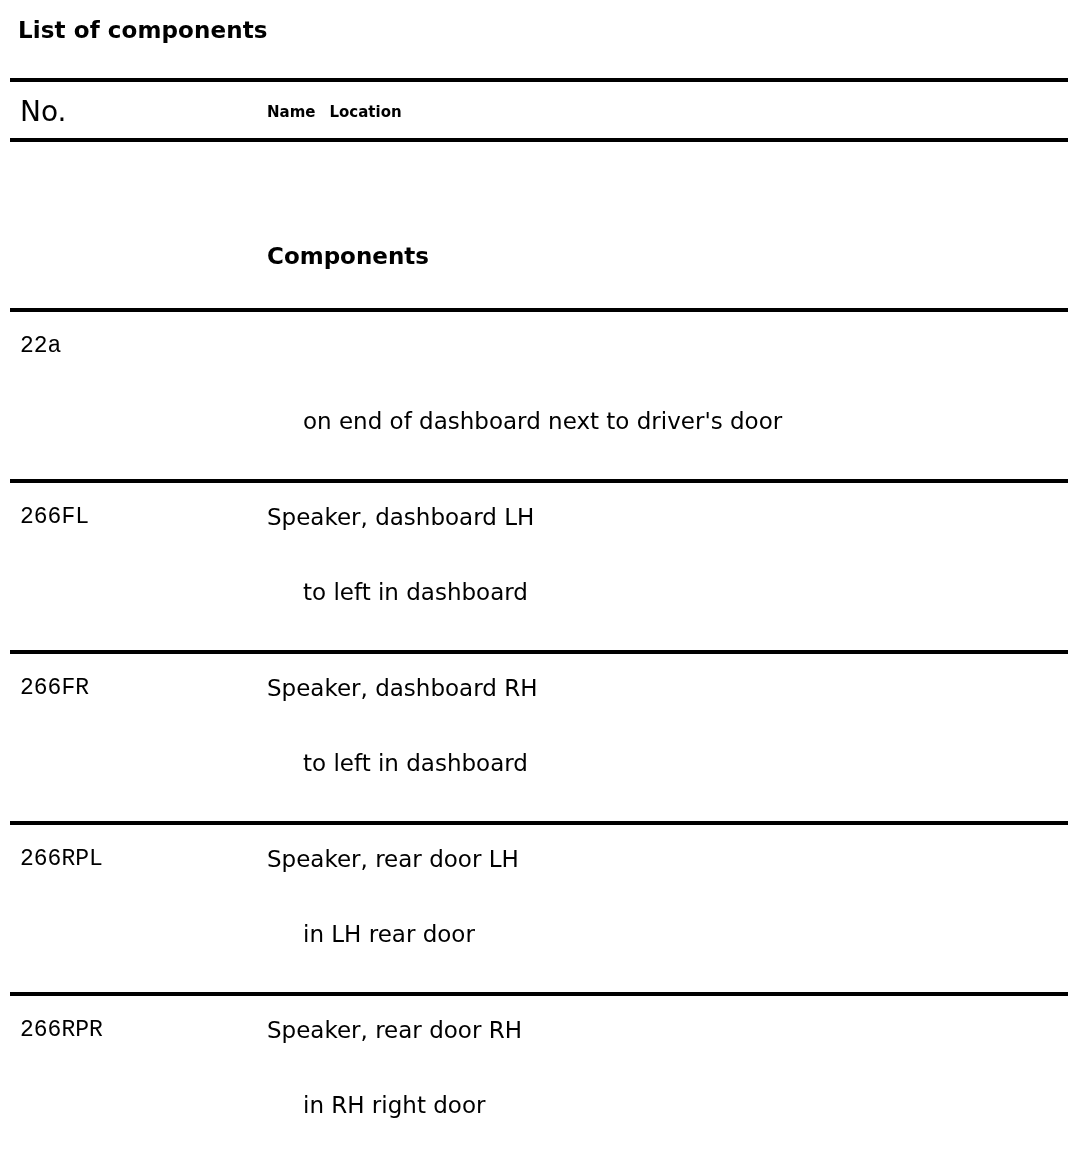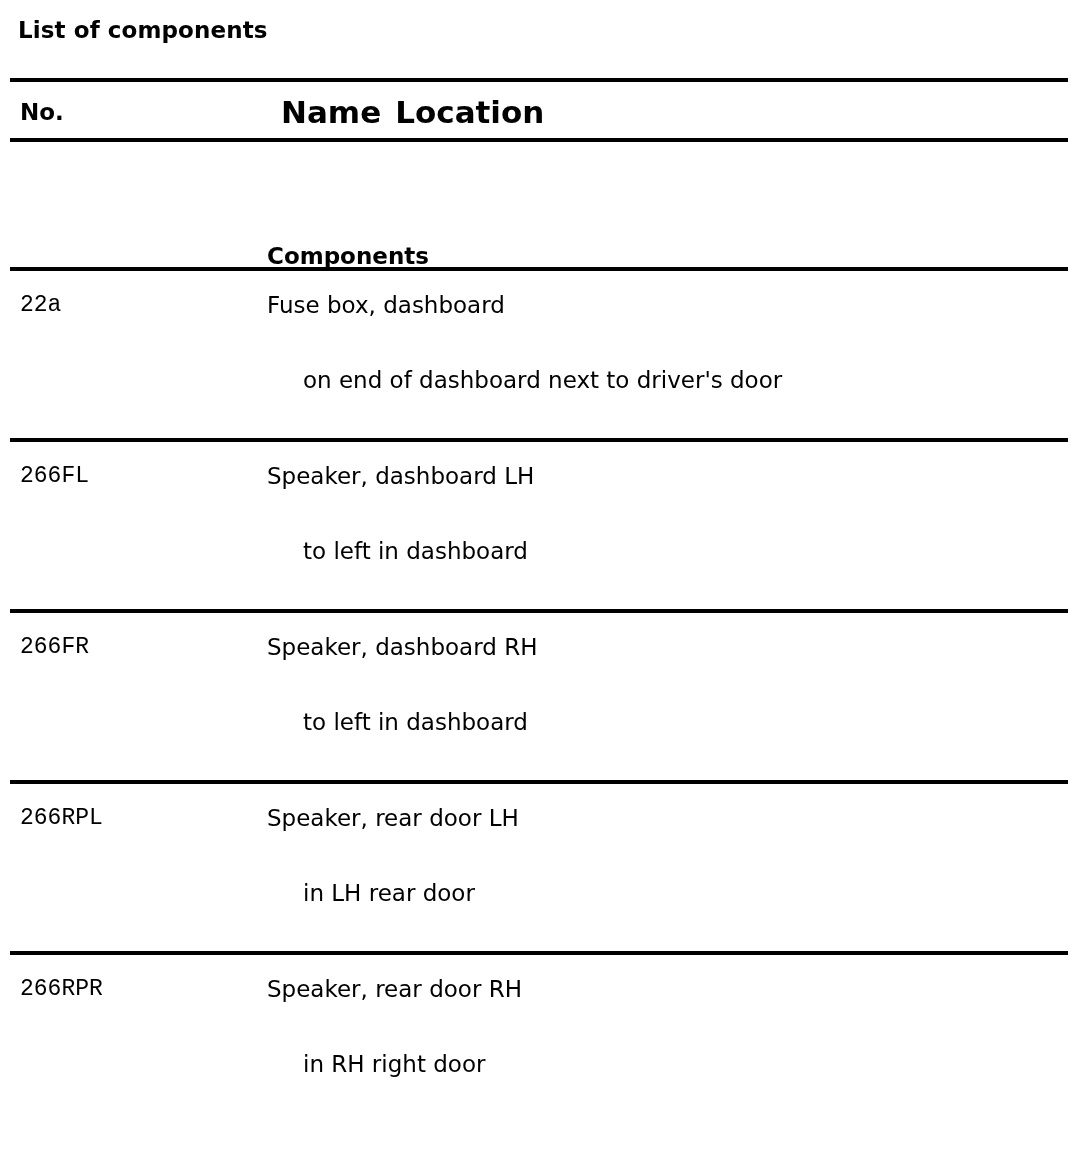--- a/index.html
+++ b/index.html
@@ -45,43 +45,43 @@
   }
   .row {
     position: relative;
     width: 1058px;
     box-sizing: border-box;
   }
   .row-header {
     height: 56px;
   }
   .row-section {
-    height: 125px;
+    height: 166px;
   }
   .row-entry {
     height: 167px;
   }
   .cell-no {
     position: absolute;
     left: 10px;
     width: 240px;
     white-space: nowrap;
   }
   .hd {
-    font-size: 23px;
-    font-weight: bold;
+    font-size: 28px;
+    font-weight: normal;
     line-height: 28px;
     top: 16px;
     white-space: nowrap;
   }
   .hd-name-loc {
     position: absolute;
-    left: 271px;
+    left: 257px;
     top: 16px;
-    font-size: 31px;
+    font-size: 15px;
     font-weight: bold;
     line-height: 28px;
     white-space: nowrap;
   }
   .hd-name-loc .gap {
     display: inline-block;
     width: 14px;
   }
   .section-label {
     position: absolute;
@@ -143,21 +143,20 @@
     <div class="rule"></div>
 
     <div class="row row-section">
       <div class="section-label">Components</div>
     </div>
 
     <div class="rule"></div>
 
     <div class="row row-entry">
       <div class="entry-no">22a</div>
-      <div class="entry-name">Fuse box, dashboard</div>
       <div class="entry-location">on end of dashboard next to driver's door</div>
     </div>
 
     <div class="rule"></div>
 
     <div class="row row-entry">
       <div class="entry-no">266FL</div>
       <div class="entry-name">Speaker, dashboard LH</div>
       <div class="entry-location">to left in dashboard</div>
     </div>

